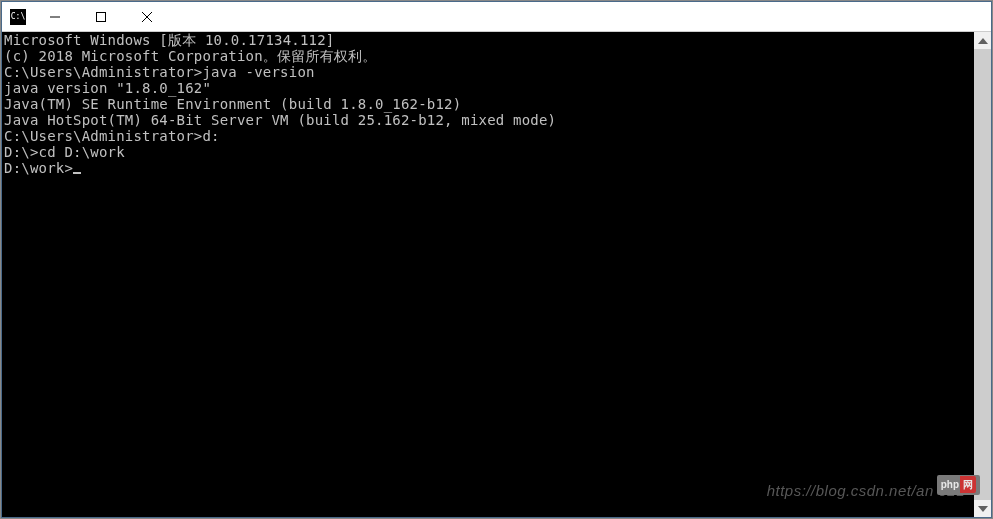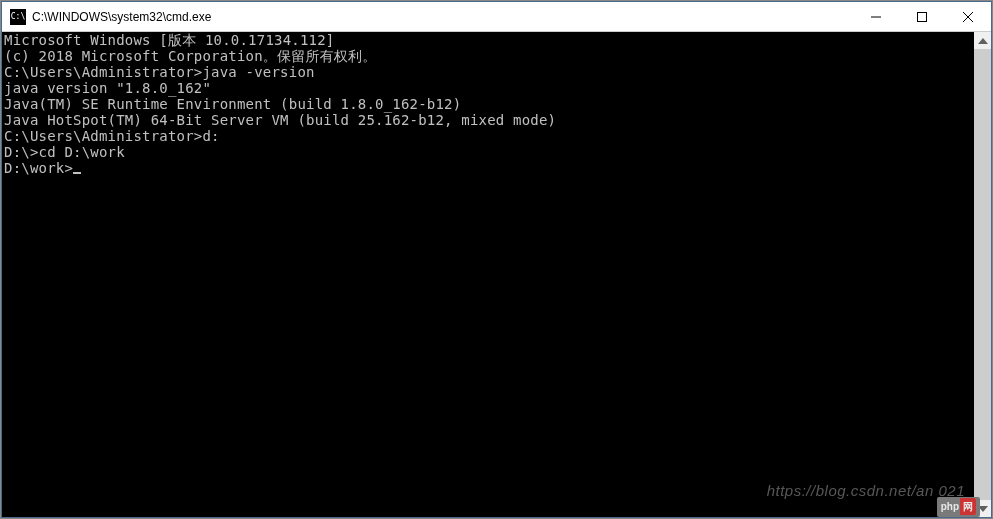--- a/index.html
+++ b/index.html
@@ -118,21 +118,21 @@
       right: 26px;
       color: #575757;
       font-family: Arial, sans-serif;
       font-size: 15px;
       font-style: italic;
       letter-spacing: 0.5px;
       pointer-events: none;
     }
     .php-badge {
       position: absolute;
-      bottom: 0;
+      bottom: 22px;
       right: 11px;
       background: #7a7a7a;
       color: #e8e8e8;
       font-family: Arial, sans-serif;
       font-size: 10px;
       font-weight: bold;
       padding: 3px 4px;
       border-radius: 2px;
       pointer-events: none;
     }
@@ -144,21 +144,20 @@
     }
   </style>
 </head>
 <body>
 
 <div class="window">
   <div class="titlebar">
     <div class="titlebar-icon">
       <span>C:\</span>
     </div>
-    <div class="titlebar-text">C:\WINDOWS\system32\cmd.exe</div>
     <div class="titlebar-controls">
       <div class="titlebar-btn">
         <svg viewBox="0 0 10 10">
             <line x1="0" y1="5" x2="10" y2="5" stroke="currentColor" stroke-width="1"></line>
           </svg>
       </div>
       <div class="titlebar-btn">
         <svg viewBox="0 0 10 10">
             <rect x="0.5" y="0.5" width="9" height="9" fill="none" stroke="currentColor" stroke-width="1"></rect>
           </svg>

